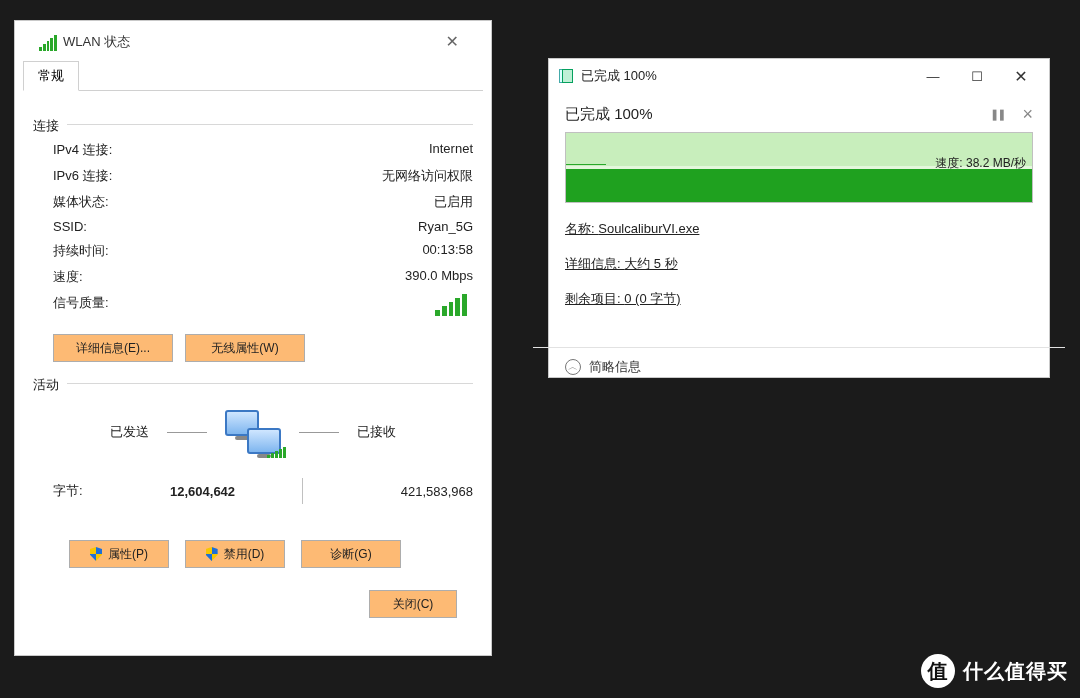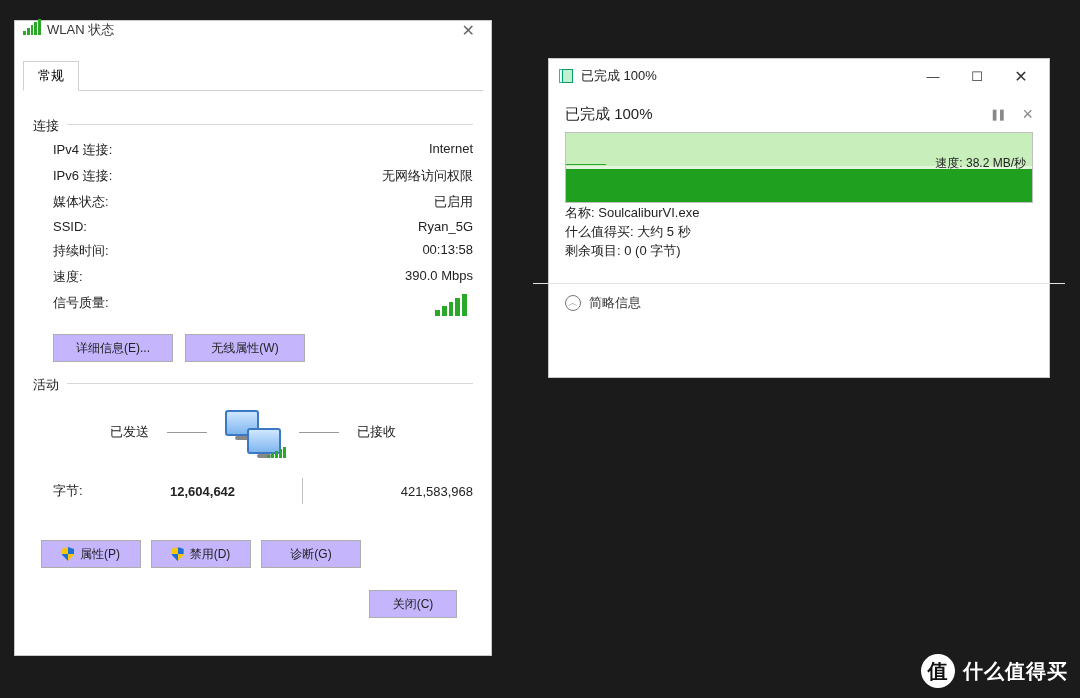--- a/index.html
+++ b/index.html
@@ -3,21 +3,21 @@
 <meta charset="utf-8">
 <style>
   * { box-sizing: border-box; font-family: "Segoe UI", "Microsoft YaHei", sans-serif; }
   body { margin: 0; width: 1080px; height: 698px; background: #1b1b1b; position: relative; }
 
   
   .wlan {
     position: absolute; left: 14px; top: 20px; width: 478px; height: 636px;
     background: #ffffff; border: 1px solid #c9c9c9;
   }
-  .wlan-title { height: 30px; display: flex; align-items: flex-start; padding: 0 8px; color: #333; font-size: 13px; }
+  .wlan-title { height: 30px; display: flex; align-items: flex-end; padding: 0 24px; color: #333; font-size: 13px; }
   .wlan-title .close { margin-left: auto; font-size: 16px; color: #666; padding: 0 8px; cursor: pointer; }
   .signal-icon { width: 18px; height: 14px; display: inline-flex; align-items: flex-end; gap: 1px; margin-right: 6px; }
   .signal-icon span { width: 3px; background: #2aa82a; }
   .signal-icon span:nth-child(1){height:4px}.signal-icon span:nth-child(2){height:7px}
   .signal-icon span:nth-child(3){height:10px}.signal-icon span:nth-child(4){height:13px}
   .signal-icon span:nth-child(5){height:16px}
   .signal-icon.lg { width: 32px; height: 22px; gap: 2px; }
   .signal-icon.lg span { width: 5px; }
   .signal-icon.lg span:nth-child(1){height:6px}.signal-icon.lg span:nth-child(2){height:10px}
   .signal-icon.lg span:nth-child(3){height:14px}.signal-icon.lg span:nth-child(4){height:18px}
@@ -28,21 +28,21 @@
 
   .body { padding: 10px 18px 0 18px; font-size: 13px; color: #222; }
   .group-label { margin: 4px 0 2px 0; }
   .group-line { height: 1px; background: #d8d8d8; margin: 4px 0 6px 0; flex: 1; }
   .group-head { display: flex; align-items: center; gap: 8px; }
   .kv { display: flex; justify-content: space-between; padding: 4px 0 4px 20px; }
   .kv .k::after { content: ":"; }
   .btn-row { display: flex; gap: 12px; margin: 14px 0 10px 20px; }
   .winbtn {
     min-width: 120px; height: 28px; padding: 0 12px; font-size: 12px; color: #222;
-    background: #c4b5fd; border: 1px solid #adadad; display: inline-flex; align-items: center; justify-content: center; gap: 6px; cursor: pointer;
+    background: #fdba74; border: 1px solid #adadad; display: inline-flex; align-items: center; justify-content: center; gap: 6px; cursor: pointer;
   }
   .shield { width: 12px; height: 14px; display: inline-block; background:
     conic-gradient(from 0deg, #1e6fd6 0 25%, #f7c600 0 50%, #1e6fd6 0 75%, #f7c600 0 100%);
     clip-path: polygon(50% 0, 100% 15%, 100% 55%, 50% 100%, 0 55%, 0 15%);
   }
 
   .activity { display: flex; align-items: center; justify-content: center; gap: 18px; margin: 14px 0 10px; }
   .activity .label { font-size: 13px; }
   .monitor-pair { position: relative; width: 56px; height: 44px; }
   .mon { position: absolute; width: 34px; height: 26px; border: 2px solid #3b78c4; border-radius: 3px;
@@ -56,21 +56,21 @@
   .mini-signal span:nth-child(3){height:7px}.mini-signal span:nth-child(4){height:9px}
   .mini-signal span:nth-child(5){height:11px}
   .hline { width: 40px; height: 1px; background: #999; }
 
   .bytes-row { display:flex; align-items:center; padding: 14px 0 0 20px; }
   .bytes-row .blabel { width: 90px; }
   .bytes-row .sent  { width: 120px; text-align:center;font-weight:bold; }
   .bytes-row .sep   { width: 1px; height: 26px; background:#c0c0c0; margin: 0 40px; }
   .bytes-row .recv  { width: 130px; text-align:right; }
 
-  .bottom-btns { display:flex; gap:10px; margin: 36px 0 0 8px; }
+  .bottom-btns { display:flex; gap:16px; margin: 36px 0 0 36px; }
   .footer { display:flex; justify-content:flex-end; padding: 22px 16px 0 0; }
 
   
   .copy {
     position:absolute; left:548px; top:58px; width:502px; height:320px;
     background:#fff; border:1px solid #c9c9c9;
   }
   .copy-title { height:34px; display:flex; align-items:center; padding:0 6px 0 10px; font-size:13px; color:#222; }
   .copy-title .doc-icon{ width:14px; height:14px; margin-right:8px; position:relative; display:inline-block; }
   .copy-title .doc-icon::before{content:"";position:absolute;left:0;top:0;width:9px;height:12px;border:1px solid #4aa;background:#dff;}
@@ -87,21 +87,21 @@
   .graph { height:71px; border:1px solid #c0c0c0; position:relative; overflow:hidden; margin-bottom:0;
            background: linear-gradient(#c8eebc 0 48%, #e4f7dc 48% 52%, #1fa11f 52% 100%); }
   .graph .wave { position:absolute; left:0; right:0; top:44px; height:14px;
     background: radial-gradient(8px 6px at 10% 50%, #1fa11f 60%, transparent 62%),
                 radial-gradient(8px 6px at 30% 40%, #1fa11f 60%, transparent 62%),
                 radial-gradient(8px 6px at 55% 55%, #1fa11f 60%, transparent 62%),
                 radial-gradient(8px 6px at 80% 45%, #1fa11f 60%, transparent 62%); }
   .graph .speed { position:absolute; right:6px; top:22px; font-size:12px; color:#222; background:rgba(255,255,255,0); }
   .graph .hline { position:absolute; left:0; right:0; top:31px; height:1px; background:#2aa82a; }
 
-  .meta div { margin: 1px 0; }
+  .meta div { margin: 17px 0; text-decoration: underline; }
   .divider { height:1px; background:#e2e2e2; margin:12px -16px 0; }
   .lessinfo { display:flex; align-items:center; gap:8px; padding: 10px 16px; font-size:13px; color:#333; cursor:pointer; }
   .chev { width:16px; height:16px; border:1.5px solid #777; border-radius:50%; display:inline-flex; align-items:center; justify-content:center; font-size:10px; color:#777;}
 
   
   .wm { position:absolute; right:12px; bottom:10px; display:flex; align-items:center; gap:8px; color:#fff; font-size:20px; font-weight:bold; letter-spacing:1px;}
   .wm .badge { width:34px; height:34px; border-radius:50%; background:#fff; color:#111; display:flex; align-items:center; justify-content:center; font-size:20px; font-weight:bold;}
 </style>
 </head>
 <body>
@@ -237,21 +237,21 @@
     </div>
 
     <div class="graph">
       <div class="hline"></div>
       <div class="wave"></div>
       <div class="speed">速度: 38.2 MB/秒</div>
     </div>
 
     <div class="meta">
       <div><span>名称: </span><span>SoulcaliburVI.exe</span></div>
-      <div><span>什么值得买: </span><span>大约 5 秒</span></div>
+      <div><span>详细信息: </span><span>大约 5 秒</span></div>
       <div><span>剩余项目: </span><span>0 (0 字节)</span></div>
     </div>
   </div>
   <div class="divider"></div>
   <div class="lessinfo">
     <span class="chev">︿</span>
     <span>简略信息</span>
   </div>
 </div>
 

